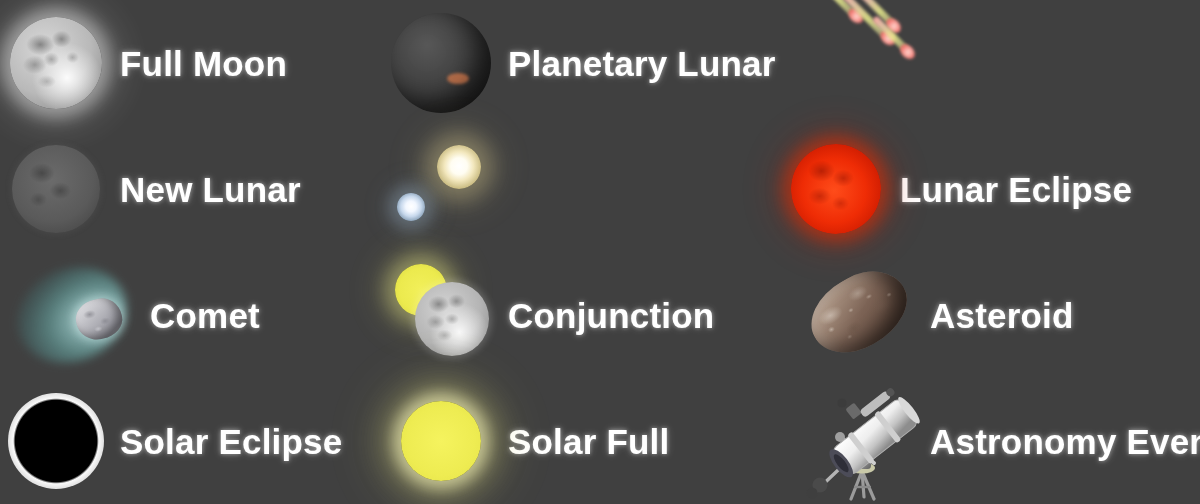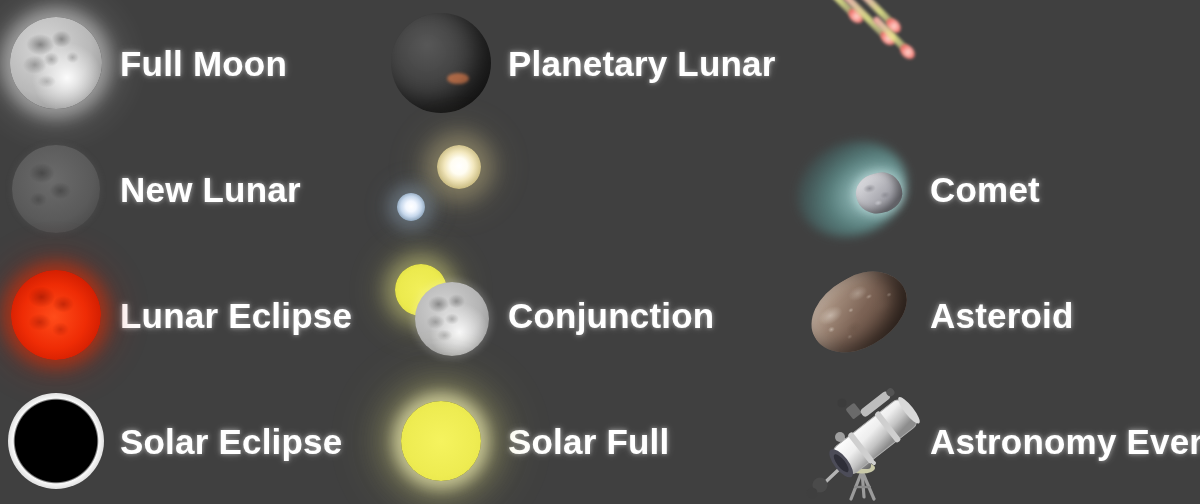--- a/index.html
+++ b/index.html
@@ -351,37 +351,37 @@
 
     <div class="legend-item col2">
       <div class="icon-cell">
         <div class="icon-art conjunction">
           <div class="orb-big"></div>
           <div class="orb-small"></div>
         </div>
       </div>
     </div>
 
+    <div class="legend-item col1">
+      <div class="icon-cell">
+        <div class="icon-art lunar-eclipse">
+          <div class="maria"></div>
+        </div>
+      </div>
+      <span class="legend-label">Lunar Eclipse</span>
+    </div>
+
     <div class="legend-item col3">
       <div class="icon-cell">
         <div class="icon-art comet">
           <div class="coma"></div>
           <div class="nucleus"></div>
         </div>
       </div>
       <span class="legend-label">Comet</span>
-    </div>
-
-    <div class="legend-item col1">
-      <div class="icon-cell">
-        <div class="icon-art lunar-eclipse">
-          <div class="maria"></div>
-        </div>
-      </div>
-      <span class="legend-label">Lunar Eclipse</span>
     </div>
 
     <div class="legend-item col2">
       <div class="icon-cell">
         <div class="icon-art occultation">
           <div class="sun-behind"></div>
           <div class="moon-front">
             <div class="maria"></div>
           </div>
         </div>

